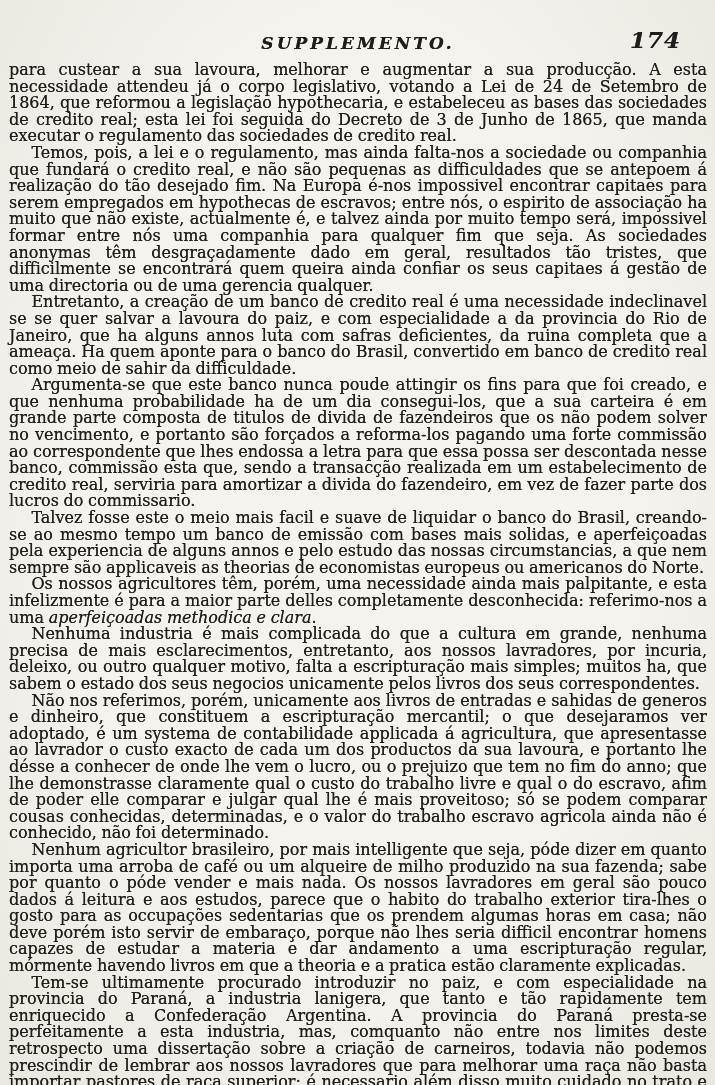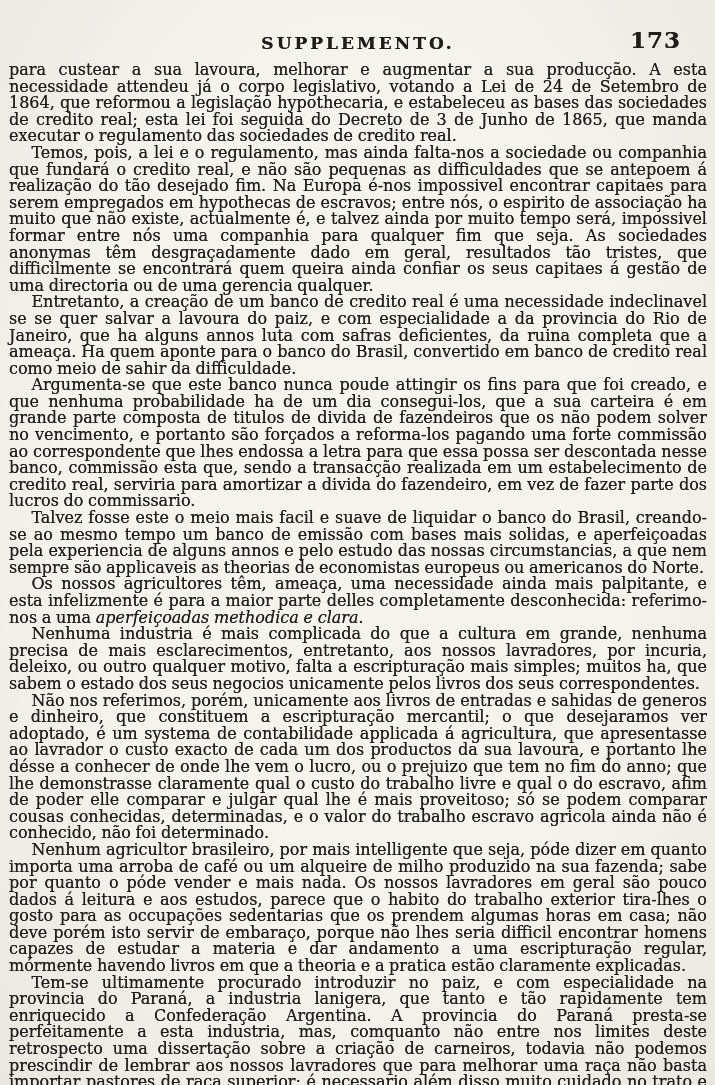--- a/index.html
+++ b/index.html
@@ -15,20 +15,21 @@
   .page {
     position: relative;
     width: 715px;
     height: 1085px;
     padding: 26px 8px 0 9px;
     background: radial-gradient(ellipse at 50% 45%, #f5f3ee 55%, #eae7e0 100%);
   }
   .page-header {
     position: relative;
     height: 36px;
+    font-style: italic;
   }
   .running-title {
     text-align: center;
     font-weight: bold;
     font-size: 17px;
     letter-spacing: 3px;
     padding-top: 7px;
     text-shadow: 0 0 0.6px rgba(32,30,27,0.9);
   }
   .page-number {
@@ -59,29 +60,29 @@
     font-style: italic;
   }
 </style>
 </head>
 <body>
 
 <div class="page">
 
   <div class="page-header">
     <div class="running-title">SUPPLEMENTO.</div>
-    <div class="page-number">173</div>
+    <div class="page-number">174</div>
   </div>
 
   <div class="body-text">
     <p class="noindent">para custear a sua lavoura, melhorar e augmentar a sua producção. A esta necessidade attendeu já o corpo legislativo, votando a Lei de 24 de Setembro de 1864, que reformou a legislação hypothecaria, e estabeleceu as bases das sociedades de credito real; esta lei foi seguida do Decreto de 3 de Junho de 1865, que manda executar o regulamento das sociedades de credito real.</p>
     <p>Temos, pois, a lei e o regulamento, mas ainda falta-nos a sociedade ou companhia que fundará o credito real, e não são pequenas as difficuldades que se antepoem á realização do tão desejado fim. Na Europa é-nos impossivel encontrar capitaes para serem empregados em hypothecas de escravos; entre nós, o espirito de associação ha muito que não existe, actualmente é, e talvez ainda por muito tempo será, impossivel formar entre nós uma companhia para qualquer fim que seja. As sociedades anonymas têm desgraçadamente dado em geral, resultados tão tristes, que difficilmente se encontrará quem queira ainda confiar os seus capitaes á gestão de uma directoria ou de uma gerencia qualquer.</p>
     <p>Entretanto, a creação de um banco de credito real é uma necessidade indeclinavel se se quer salvar a lavoura do paiz, e com especialidade a da provincia do Rio de Janeiro, que ha alguns annos luta com safras deficientes, da ruina completa que a ameaça. Ha quem aponte para o banco do Brasil, convertido em banco de credito real como meio de sahir da difficuldade.</p>
     <p>Argumenta-se que este banco nunca poude attingir os fins para que foi creado, e que nenhuma probabilidade ha de um dia consegui-los, que a sua carteira é em grande parte composta de titulos de divida de fazendeiros que os não podem solver no vencimento, e portanto são forçados a reforma-los pagando uma forte commissão ao correspondente que lhes endossa a letra para que essa possa ser descontada nesse banco, commissão esta que, sendo a transacção realizada em um estabelecimento de credito real, serviria para amortizar a divida do fazendeiro, em vez de fazer parte dos lucros do commissario.</p>
     <p>Talvez fosse este o meio mais facil e suave de liquidar o banco do Brasil, creando-se ao mesmo tempo um banco de emissão com bases mais solidas, e aperfeiçoadas pela experiencia de alguns annos e pelo estudo das nossas circumstancias, a que nem sempre são applicaveis as theorias de economistas europeus ou americanos do Norte.</p>
-    <p><span>Os nossos agricultores têm, ameaça, uma necessidade ainda mais palpitante, e esta infelizmente é para a maior parte delles completamente desconhecida: referimo-nos a uma </span><em>aperfeiçoadas methodica e clara</em><span>.</span></p>
+    <p><span>Os nossos agricultores têm, porém, uma necessidade ainda mais palpitante, e esta infelizmente é para a maior parte delles completamente desconhecida: referimo-nos a uma </span><em>aperfeiçoadas methodica e clara</em><span>.</span></p>
     <p>Nenhuma industria é mais complicada do que a cultura em grande, nenhuma precisa de mais esclarecimentos, entretanto, aos nossos lavradores, por incuria, deleixo, ou outro qualquer motivo, falta a escripturação mais simples; muitos ha, que sabem o estado dos seus negocios unicamente pelos livros dos seus correspondentes.</p>
     <p>Não nos referimos, porém, unicamente aos livros de entradas e sahidas de generos e dinheiro, que constituem a escripturação mercantil; o que desejaramos ver adoptado, é um systema de contabilidade applicada á agricultura, que apresentasse ao lavrador o custo exacto de cada um dos productos da sua lavoura, e portanto lhe désse a conhecer de onde lhe vem o lucro, ou o prejuizo que tem no fim do anno; que lhe demonstrasse claramente qual o custo do trabalho livre e qual o do escravo, afim de poder elle comparar e julgar qual lhe é mais proveitoso; só se podem comparar cousas conhecidas, determinadas, e o valor do trabalho escravo agricola ainda não é conhecido, não foi determinado.</p>
     <p>Nenhum agricultor brasileiro, por mais intelligente que seja, póde dizer em quanto importa uma arroba de café ou um alqueire de milho produzido na sua fazenda; sabe por quanto o póde vender e mais nada. Os nossos lavradores em geral são pouco dados á leitura e aos estudos, parece que o habito do trabalho exterior tira-lhes o gosto para as occupações sedentarias que os prendem algumas horas em casa; não deve porém isto servir de embaraço, porque não lhes seria difficil encontrar homens capazes de estudar a materia e dar andamento a uma escripturação regular, mórmente havendo livros em que a theoria e a pratica estão claramente explicadas.</p>
     <p>Tem-se ultimamente procurado introduzir no paiz, e com especialidade na provincia do Paraná, a industria lanigera, que tanto e tão rapidamente tem enriquecido a Confederação Argentina. A provincia do Paraná presta-se perfeitamente a esta industria, mas, comquanto não entre nos limites deste retrospecto uma dissertação sobre a criação de carneiros, todavia não podemos prescindir de lembrar aos nossos lavradores que para melhorar uma raça não basta importar pastores de raça superior; é necessario além disso muito cuidado no trato e na alimentação de todos os ani-</p>
   </div>
 
 </div>
 
 </body></html>

